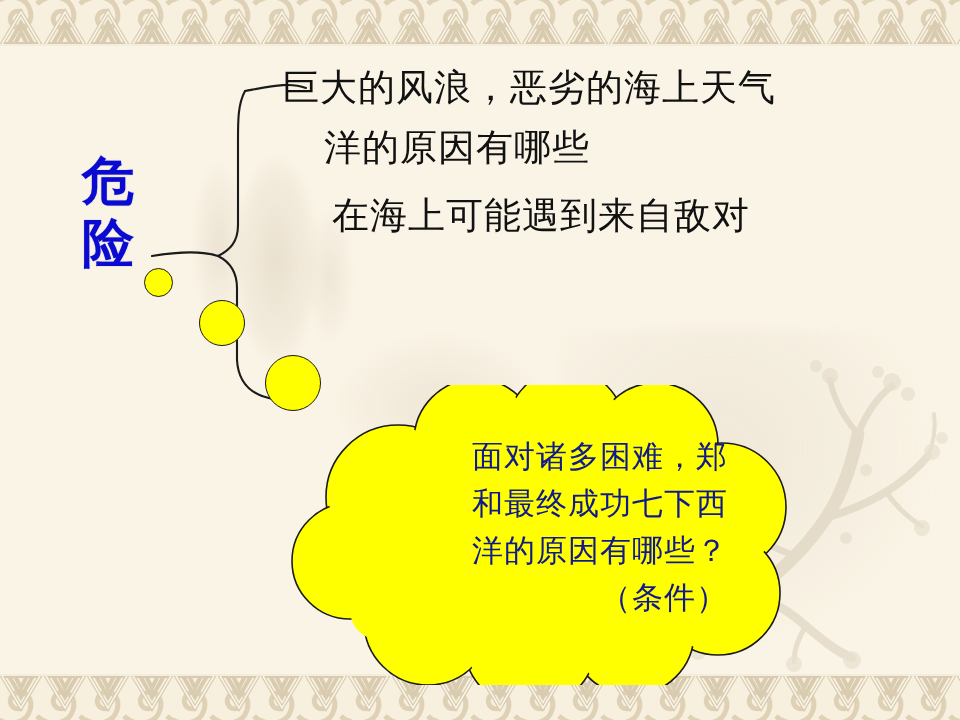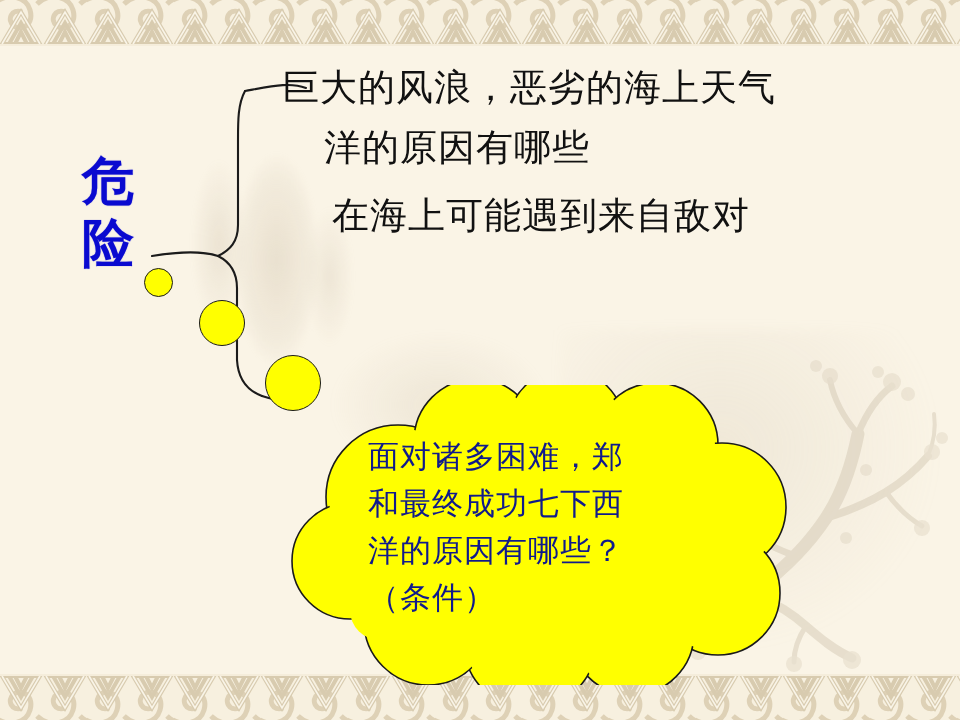--- a/index.html
+++ b/index.html
@@ -70,21 +70,21 @@
     font-size:37px;line-height:60px;
     white-space:nowrap;letter-spacing:1px;
   }
   .risk-line.indent-1{padding-left:60px;}
   .risk-line.indent-2{padding-left:18px;}
   .risk-line.indent-3{padding-left:68px;}
   .risk-line.indent-4{padding-left:40px;}
   .gap-before{margin-top:8px;}
 
   
-  #cloud-callout{position:absolute;left:280px;top:385px;width:520px;height:300px;}
+  #cloud-callout{position:absolute;left:280px;top:385px;width:520px;height:300px;text-align:right;}
   #cloud-shape{position:absolute;left:0;top:0;width:520px;height:300px;}
   #cloud-text{
     position:absolute;left:88px;top:48px;width:360px;
     color:#101a8c;
     font-family:"DejaVu Serif",serif;
     font-size:31px;line-height:47px;
     letter-spacing:1px;
     white-space:pre-line;
     z-index:3;
   }

